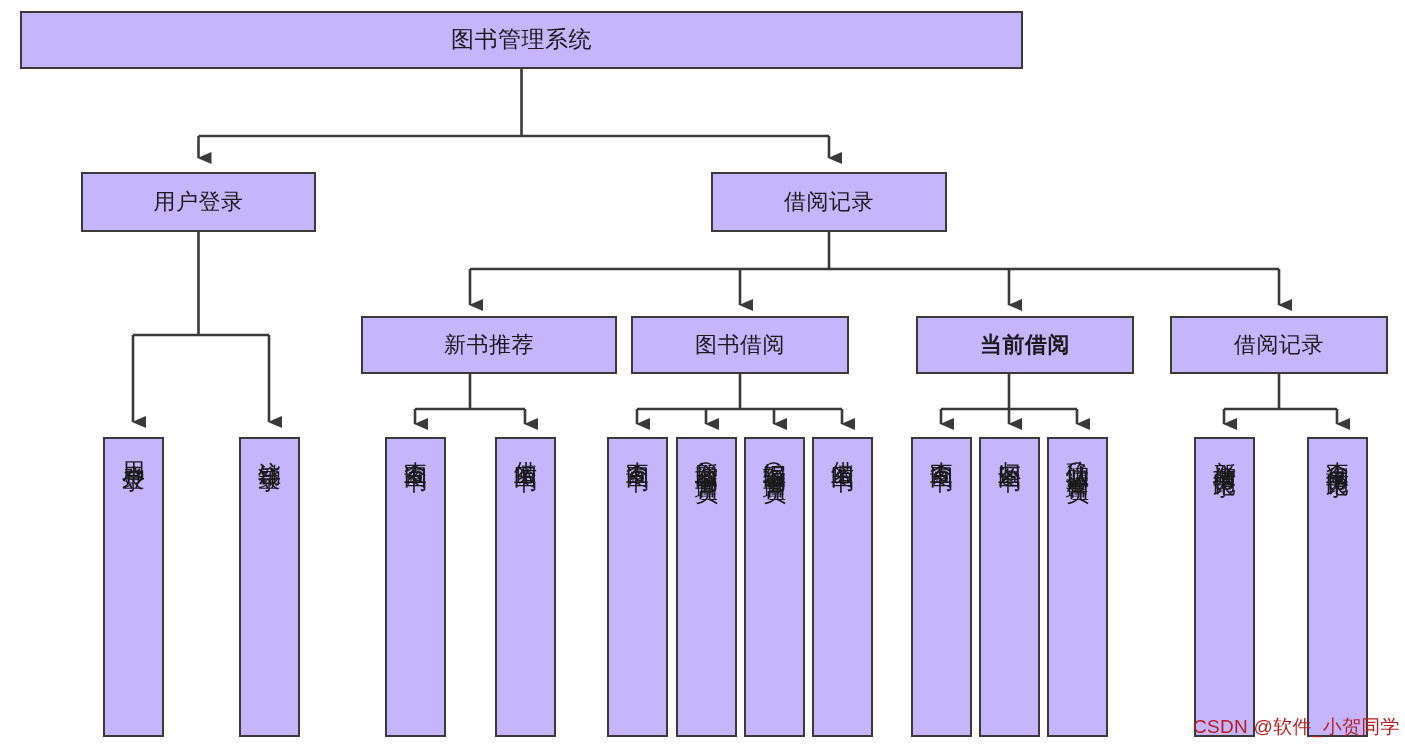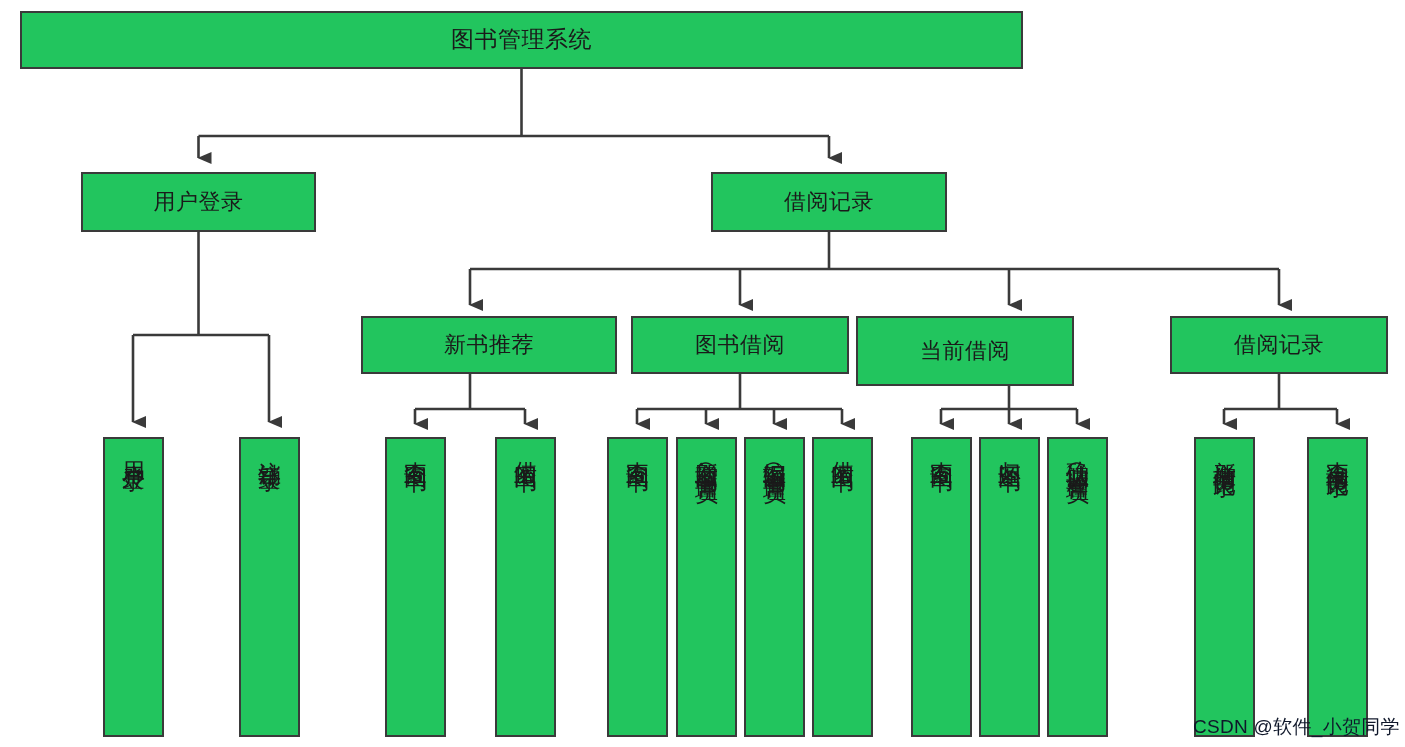--- a/index.html
+++ b/index.html
@@ -21,21 +21,21 @@
     position: absolute;
     left: 0;
     top: 0;
     width: 1405px;
     height: 747px;
     pointer-events: none;
   }
   .node {
     position: absolute;
     box-sizing: border-box;
-    background: #22c55e;
+    background: #c4b5fd;
     border: 2.5px solid #3a3a3a;
     display: flex;
     align-items: center;
     justify-content: center;
     color: #1a1a1a;
     z-index: 2;
   }
   .node .lbl {
     display: block;
     line-height: 1.18;
@@ -60,21 +60,21 @@
     line-height: 1;
     max-height: 292px;
     text-align: center;
   }
   .node.v.tall .lbl { max-height: 296px; }
   .watermark {
     position: absolute;
     left: 1193px;
     top: 714px;
     font-size: 19px;
-    color: #0f172a;
+    color: #b91c1c;
     white-space: nowrap;
     z-index: 5;
     letter-spacing: 0.3px;
   }
 </style>
 </head>
 <body>
 
 <div id="canvas">
 
@@ -141,21 +141,21 @@
   <div class="node h" style="left:711px; top:172px; width:236px; height:60px;">
     <span class="lbl">借阅记录</span>
   </div>
 
   <div class="node h" style="left:361px; top:316px; width:256px; height:58px;">
     <span class="lbl">新书推荐</span>
   </div>
   <div class="node h" style="left:631px; top:316px; width:218px; height:58px;align-items:center;">
     <span class="lbl">图书借阅</span>
   </div>
-  <div class="node h" style="left:856px; top:316px; width:218px; height:70px;">
+  <div class="node h" style="left:916px; top:316px; width:218px; height:58px;font-weight:bold;">
     <span class="lbl">当前借阅</span>
   </div>
   <div class="node h" style="left:1170px; top:316px; width:218px; height:58px;">
     <span class="lbl">借阅记录</span>
   </div>
 
   <div class="node v" style="left:103px; top:437px; width:61px; height:300px;">
     <span class="lbl">用户登录</span>
   </div>
   <div class="node v" style="left:239px; top:437px; width:61px; height:300px;">

